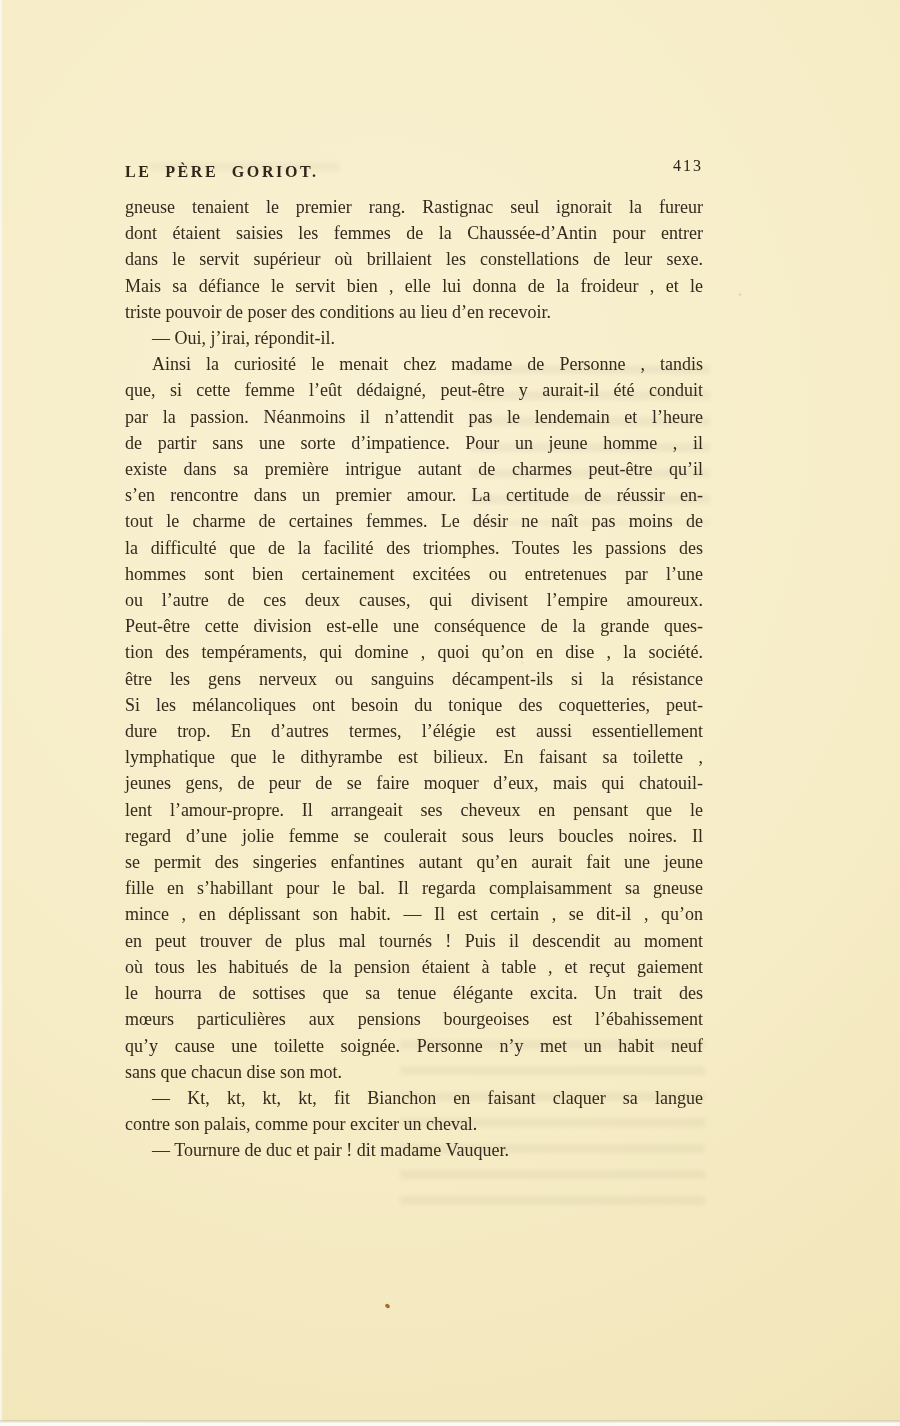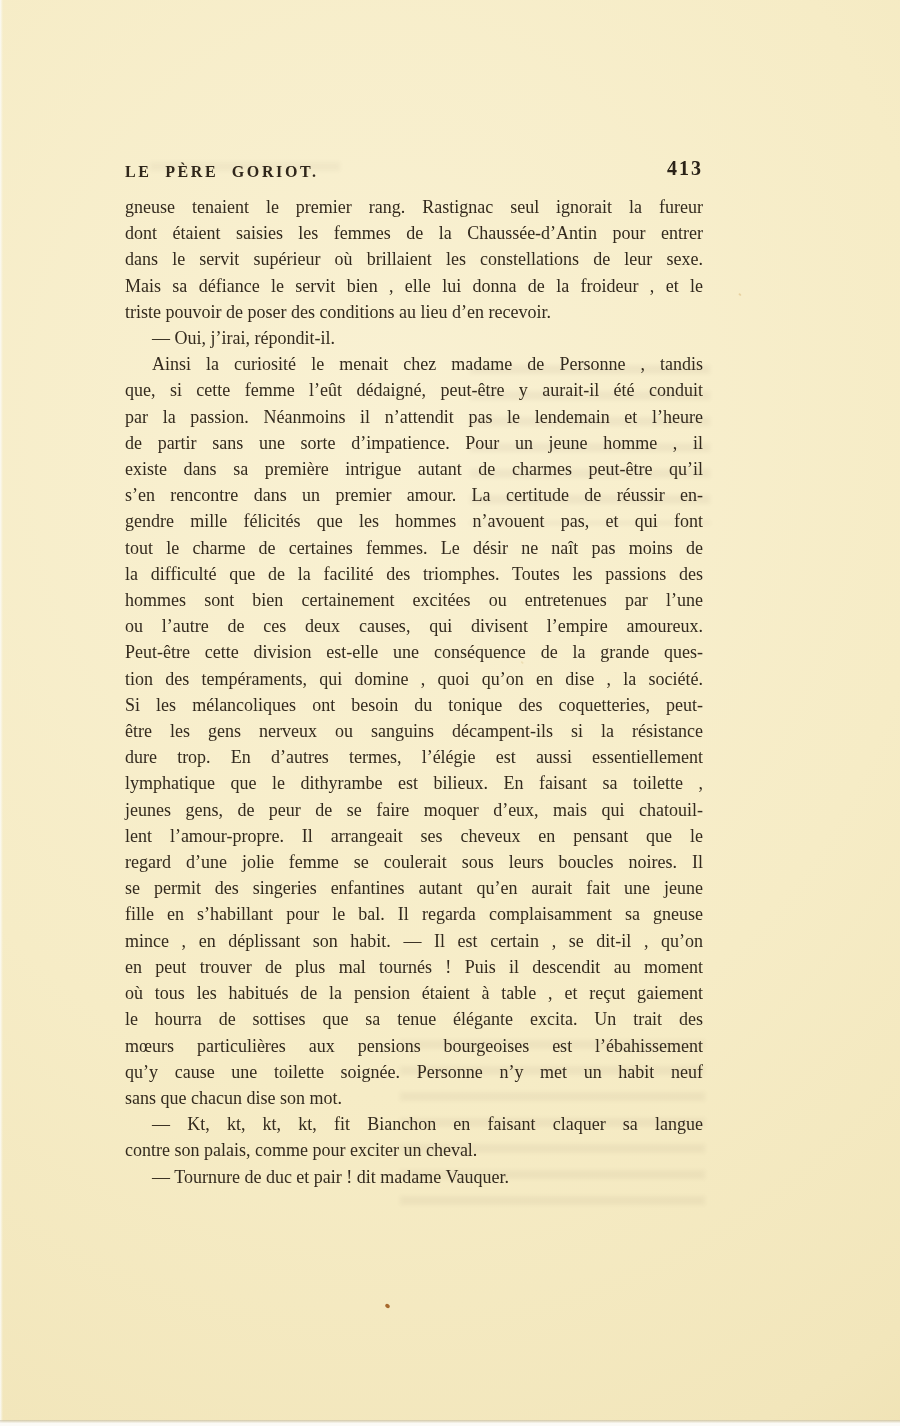--- a/index.html
+++ b/index.html
@@ -63,22 +63,22 @@
     position: absolute; left: 0; right: 0; top: 3px;
     text-align: left;
     font-weight: bold;
     font-size: 16px;
     letter-spacing: 2.6px;
     word-spacing: 7px;
     color: #30271b;
   }
   .head-page {
     position: absolute; right: 0; top: -3px;
-    font-weight: bold;
-    font-size: 20px;
+    font-weight: normal;
+    font-size: 16px;
     letter-spacing: 2px;
     color: #2b2318;
   }
 
   
   .text-block {
     position: absolute;
     left: 125px; top: 194px;
     width: 578px;
     font-size: 18px;
@@ -118,29 +118,28 @@
       <div class="para">
         <div class="line last indent">— Oui, j’irai, répondit-il.</div>
       </div>
       <div class="para">
         <div class="line indent">Ainsi la curiosité le menait chez madame de Personne , tandis</div>
         <div class="line">que, si cette femme l’eût dédaigné, peut-être y aurait-il été conduit</div>
         <div class="line">par la passion. Néanmoins il n’attendit pas le lendemain et l’heure</div>
         <div class="line">de partir sans une sorte d’impatience. Pour un jeune homme , il</div>
         <div class="line">existe dans sa première intrigue autant de charmes peut-être qu’il</div>
         <div class="line">s’en rencontre dans un premier amour. La certitude de réussir en-</div>
-        <div class="line">gendre mille félicités que les hommes n’avouent pas, et qui font</div>
         <div class="line">tout le charme de certaines femmes. Le désir ne naît pas moins de</div>
         <div class="line">la difficulté que de la facilité des triomphes. Toutes les passions des</div>
         <div class="line">hommes sont bien certainement excitées ou entretenues par l’une</div>
         <div class="line">ou l’autre de ces deux causes, qui divisent l’empire amoureux.</div>
         <div class="line">Peut-être cette division est-elle une conséquence de la grande ques-</div>
         <div class="line">tion des tempéraments, qui domine , quoi qu’on en dise , la société.</div>
+        <div class="line">être les gens nerveux ou sanguins décampent-ils si la résistance</div>
         <div class="line">Si les mélancoliques ont besoin du tonique des coquetteries, peut-</div>
-        <div class="line">être les gens nerveux ou sanguins décampent-ils si la résistance</div>
         <div class="line">dure trop. En d’autres termes, l’élégie est aussi essentiellement</div>
         <div class="line">lymphatique que le dithyrambe est bilieux. En faisant sa toilette ,</div>
         <div class="line">jeunes gens, de peur de se faire moquer d’eux, mais qui chatouil-</div>
         <div class="line">lent l’amour-propre. Il arrangeait ses cheveux en pensant que le</div>
         <div class="line">regard d’une jolie femme se coulerait sous leurs boucles noires. Il</div>
         <div class="line">se permit des singeries enfantines autant qu’en aurait fait une jeune</div>
         <div class="line">fille en s’habillant pour le bal. Il regarda complaisamment sa gneuse</div>
         <div class="line">mince , en déplissant son habit. — Il est certain , se dit-il , qu’on</div>
         <div class="line">en peut trouver de plus mal tournés ! Puis il descendit au moment</div>
         <div class="line">où tous les habitués de la pension étaient à table , et reçut gaiement</div>

